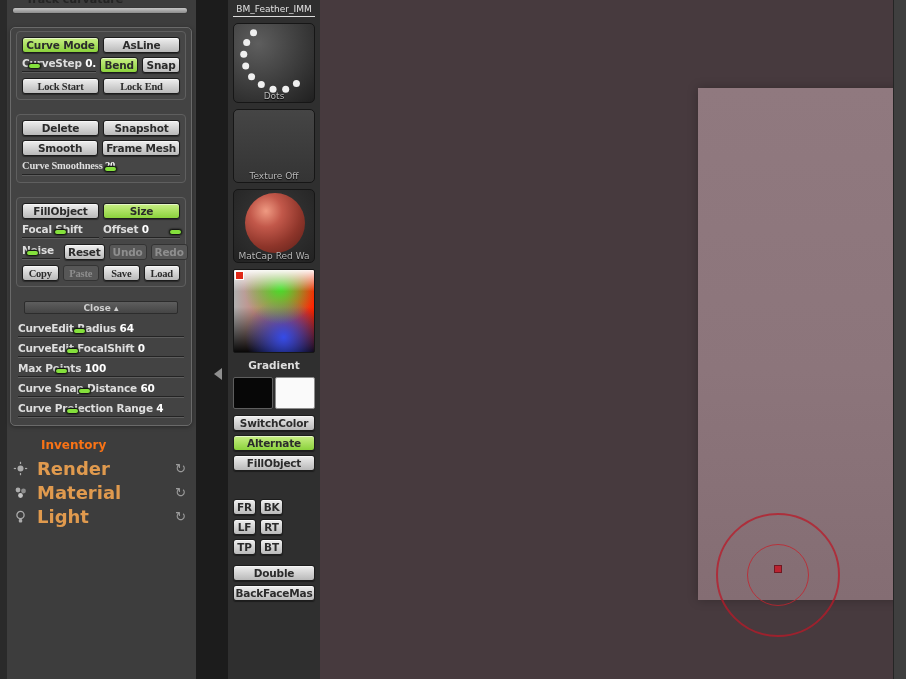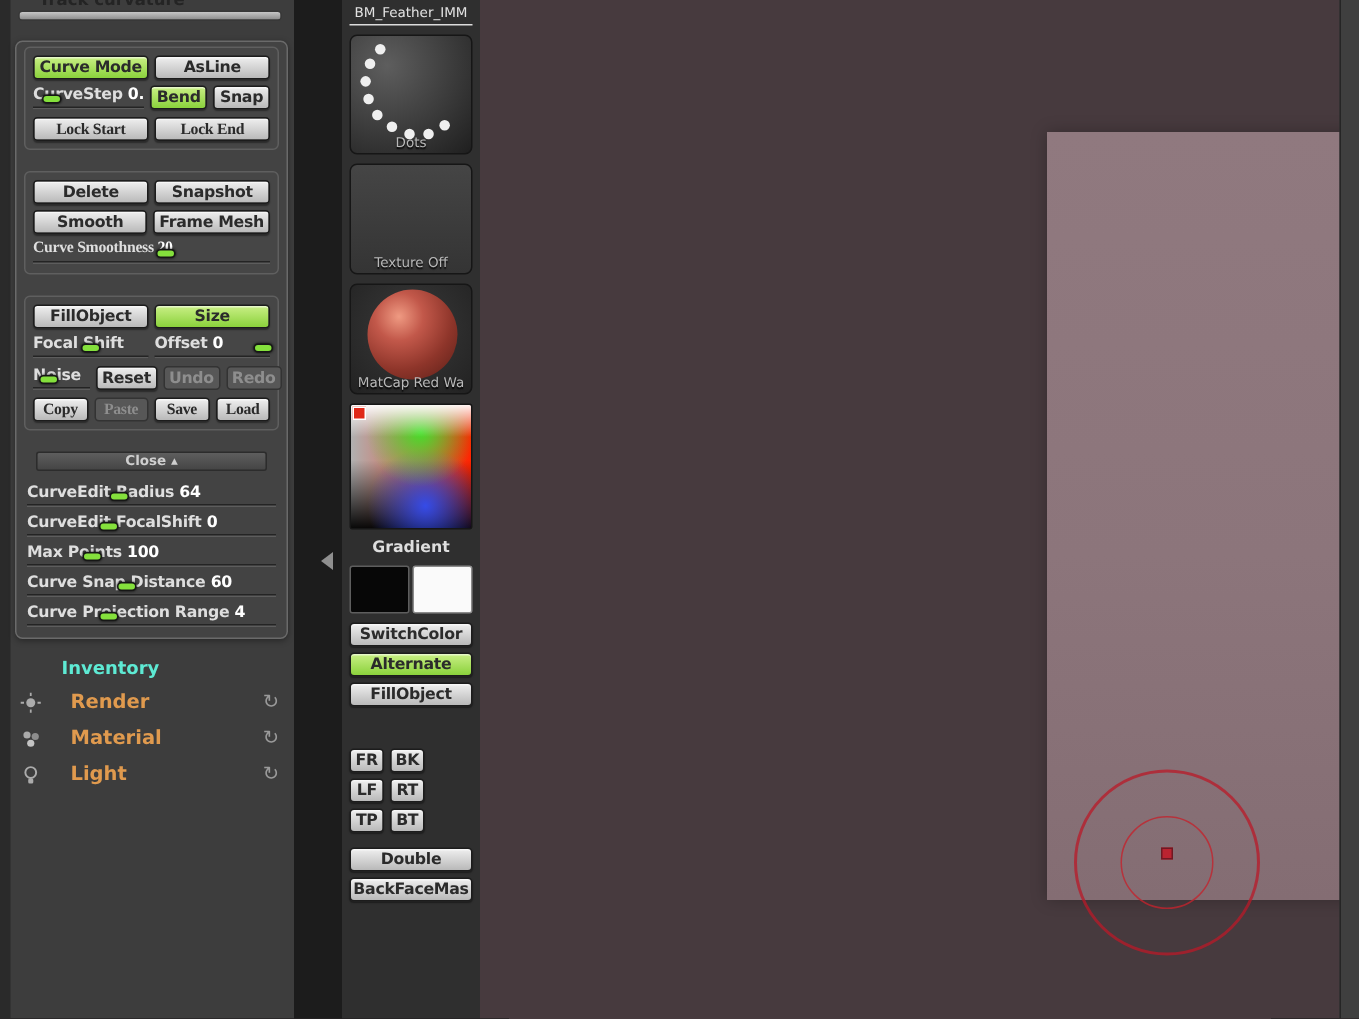--- a/index.html
+++ b/index.html
@@ -56,25 +56,25 @@
   .falloff-caption { position:absolute; left:8px; bottom:10px; font-size:11px;
     font-weight:bold; color:#f2f2f2; text-shadow:0 1px 2px rgba(0,0,0,.7); }
 
   .close-bar { display:flex; align-items:center; justify-content:center; height:13px;
     margin:2px 8px 8px; border-radius:2px; border:1px solid #2c2c2c;
     background:linear-gradient(#5e5e5e,#454545); color:#cfcfcf; font-size:9px;
     font-weight:bold; cursor:pointer; }
   .sliders-block { padding:0 2px; }
   .sliders-block .zslider { margin-bottom:3px; }
 
-  .inv-title { margin:12px 0 4px 34px; font-size:12px; font-weight:bold; color:#5eead4; }
+  .inv-title { margin:12px 0 4px 34px; font-size:12px; font-weight:bold; color:#f97316; }
   .inv-row { display:flex; align-items:center; height:24px; padding:0 10px 0 6px; cursor:pointer; }
   .inv-icon { width:15px; height:15px; flex:0 0 15px; }
-  .inv-label { color:var(--inventory-orange,#e09a4e); font-weight:bold; font-size:13px;
-    margin-left:19px; flex:1; }
+  .inv-label { color:var(--inventory-orange,#e09a4e); font-weight:bold; font-size:18px;
+    margin-left:9px; flex:1; }
   .inv-refresh { color:#9a9a9a; font-size:13px; }
 
   
   .divider { position:absolute; left:196px; top:0; width:32px; height:679px; background:#1c1c1c; }
   .collapse-arrow { position:absolute; left:18px; top:368px; width:0; height:0;
     border-top:6px solid transparent; border-bottom:6px solid transparent;
     border-right:8px solid #8f8f8f; cursor:pointer; }
 
   
   .tool-strip { position:absolute; left:228px; top:0; width:92px; height:679px;

